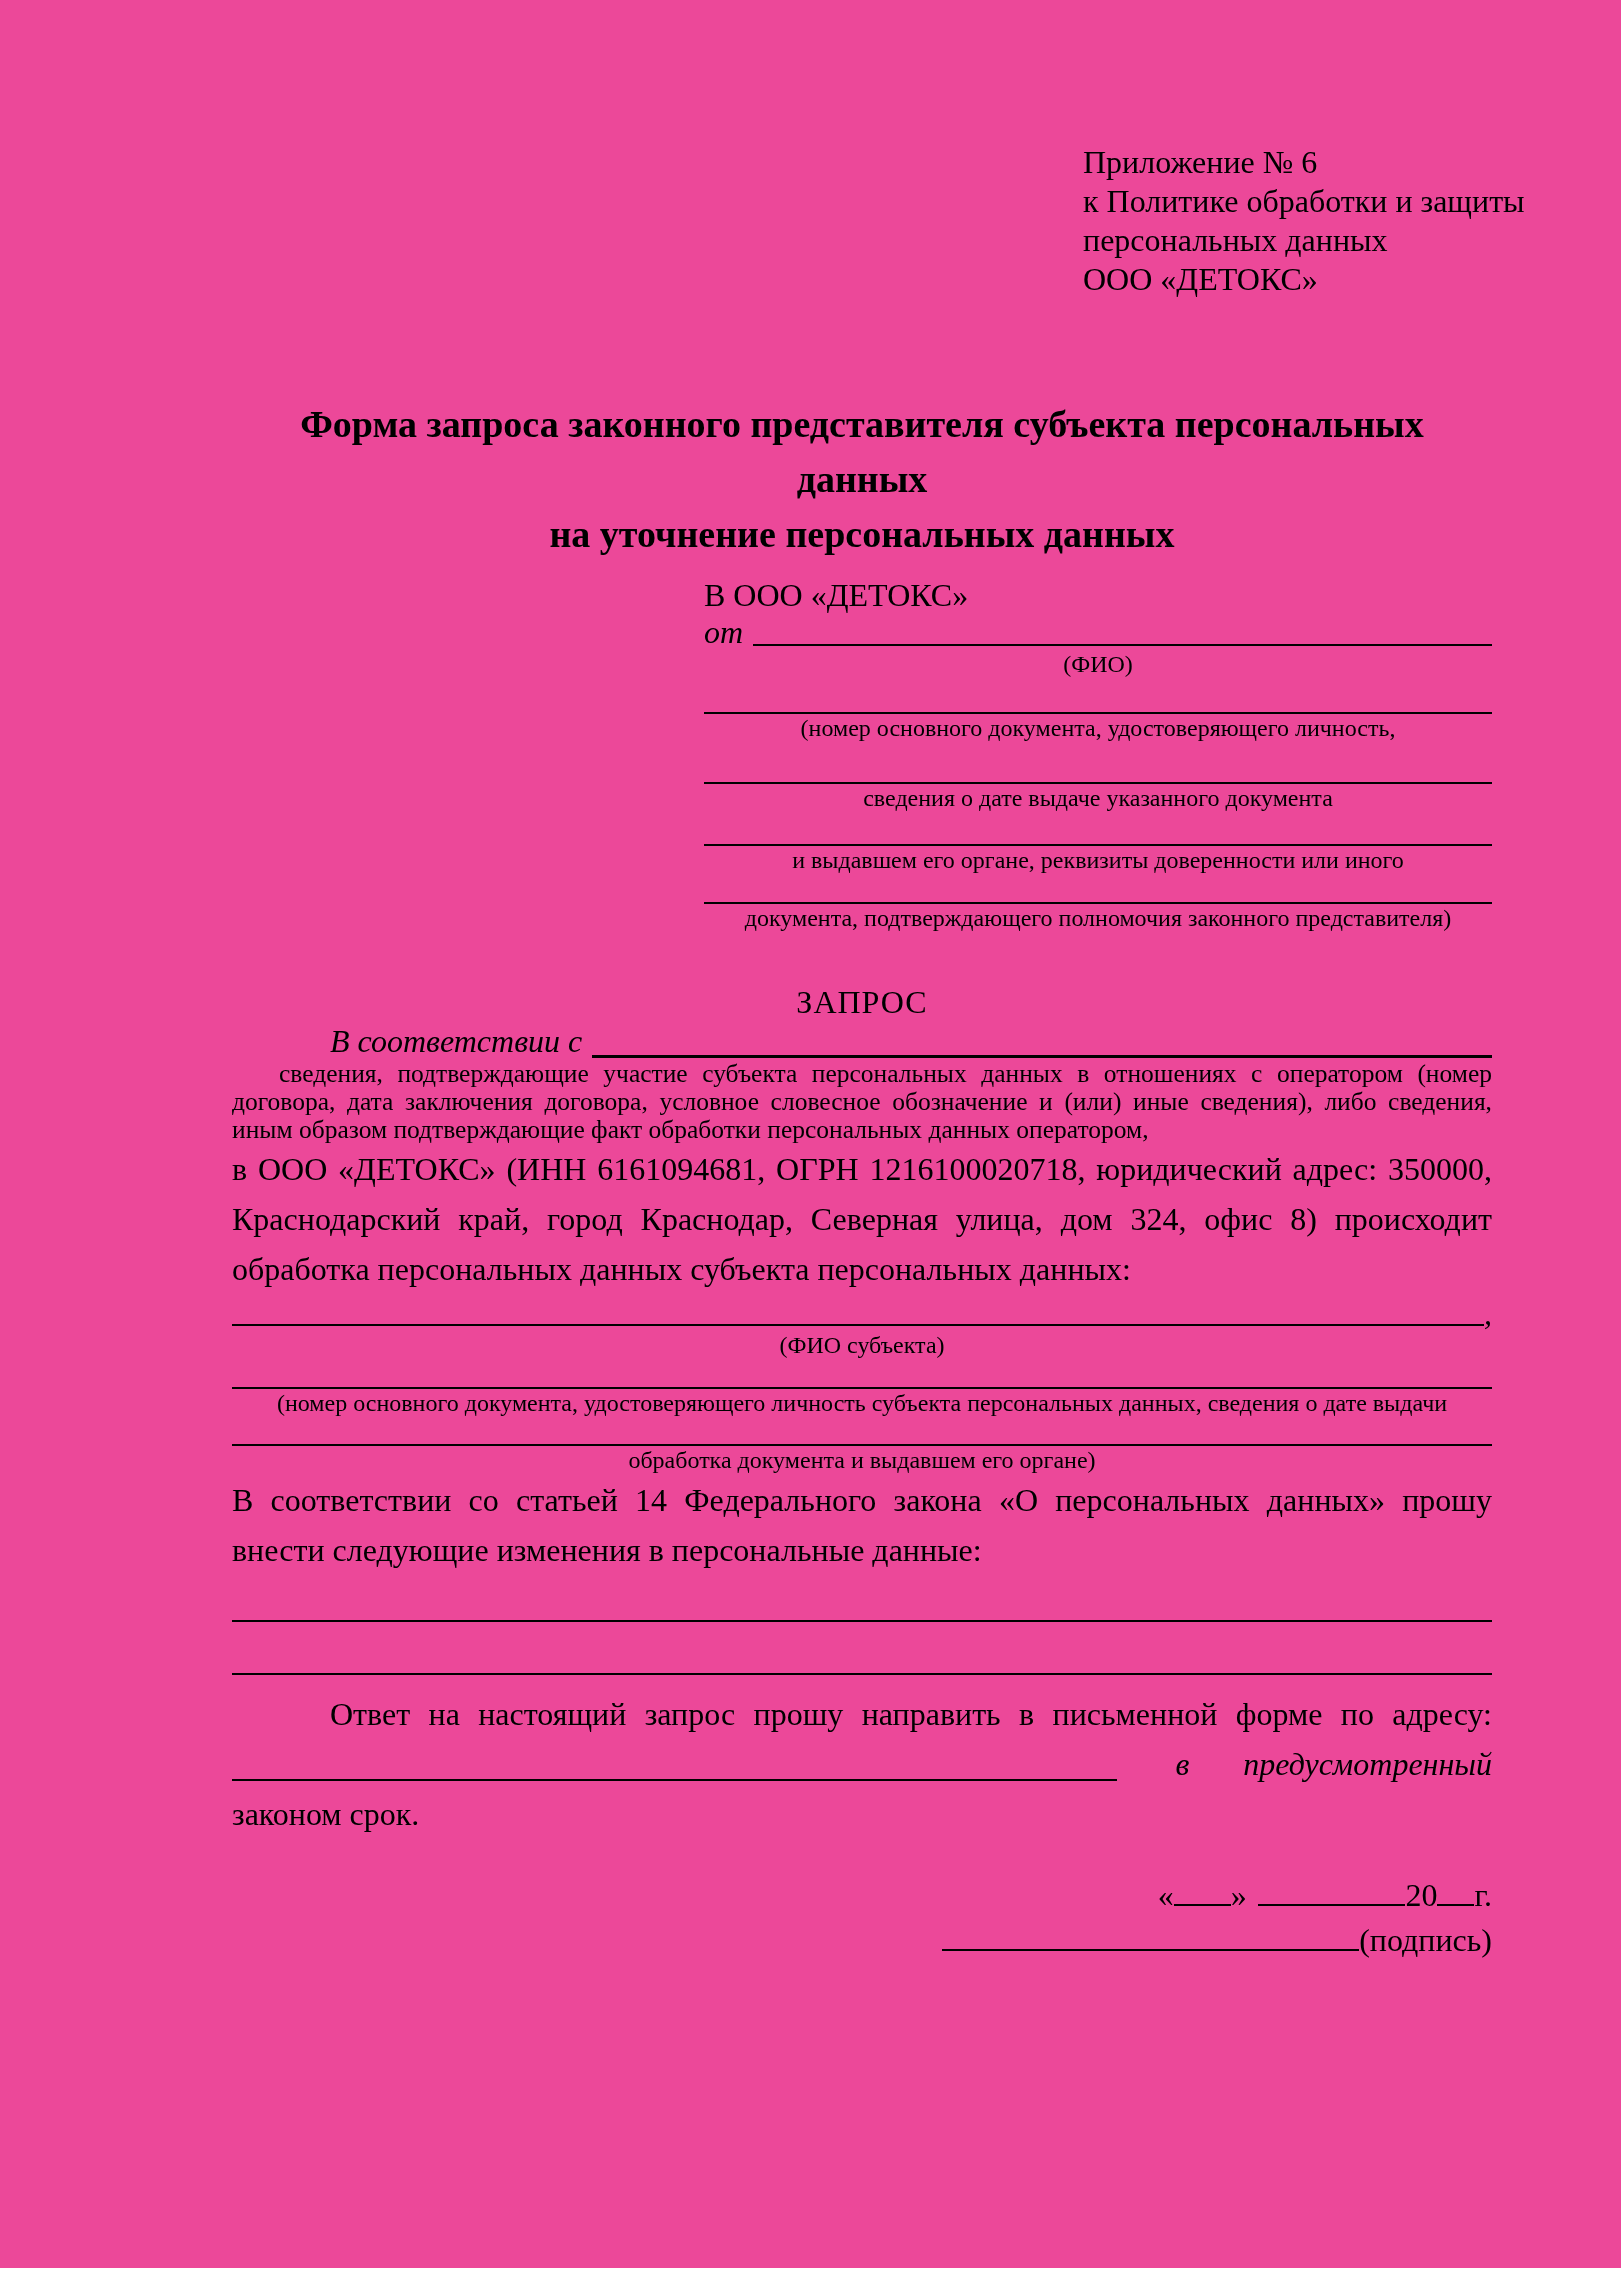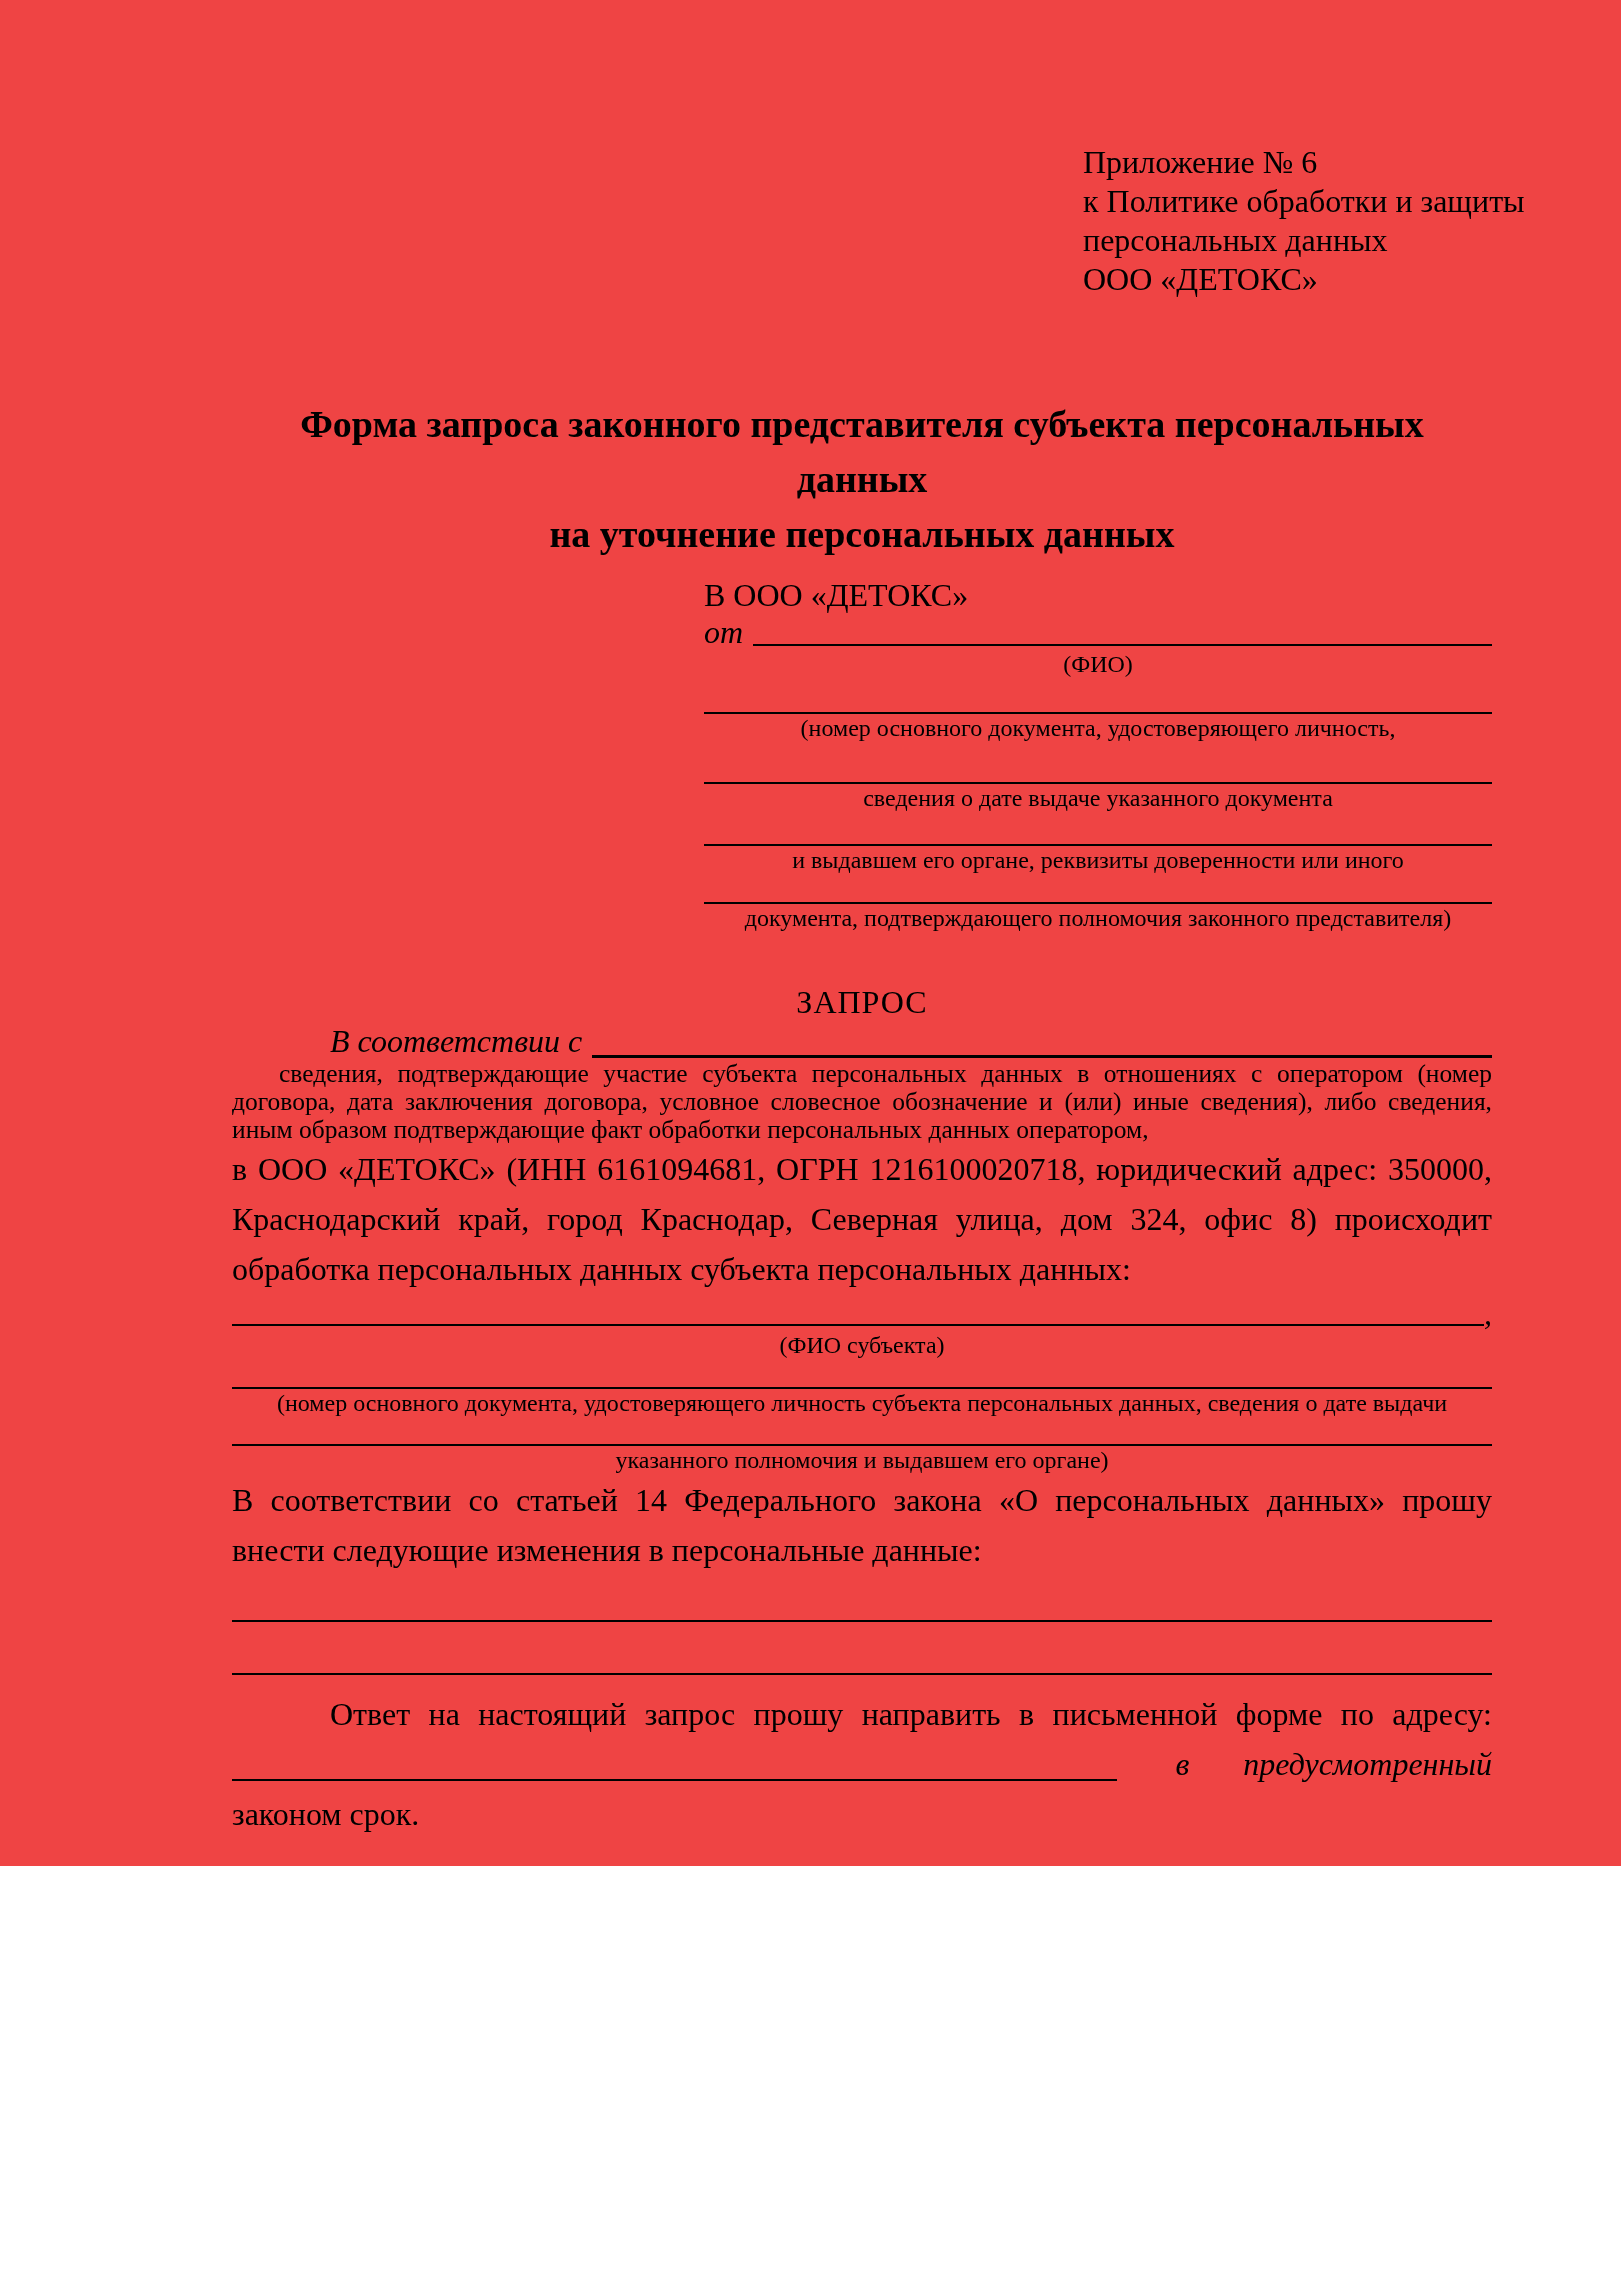--- a/index.html
+++ b/index.html
@@ -1,21 +1,21 @@
 <!DOCTYPE html>
 <html lang="ru"><head>
 <meta charset="utf-8">
 <style>
   html,body { margin:0; padding:0; background:#ffffff; }
   .page {
     position:relative;
-    width:1621px; height:1866px;
+    width:1621px; height:2268px;
     box-sizing:border-box;
     padding:143px 129px 0 232px;
-    background:#ef4444;
+    background:#ec4899;
     color:#000000;
     font-family:"Liberation Serif","DejaVu Serif",serif;
     font-size:32px;
     overflow:hidden;
   }
   
   .header-note { margin-left:851px; line-height:39px; white-space:nowrap; }
   
   .title { margin:98px 0 0 0; font-size:38px; font-weight:bold; line-height:55px; text-align:center; }
   .title span { display:block; }
@@ -108,21 +108,21 @@
   <div class="flex-row subject-row">
     <span class="blank"></span>
     <span>,</span>
   </div>
   <div class="cap">(ФИО субъекта)</div>
 
   <div class="u-row full-blank-1"></div>
   <div class="cap">(номер основного документа, удостоверяющего личность субъекта персональных данных, сведения о дате выдачи</div>
 
   <div class="u-row full-blank-2"></div>
-  <div class="cap">указанного полномочия и выдавшем его органе)</div>
+  <div class="cap">обработка документа и выдавшем его органе)</div>
 
   <p class="para law-para" style="margin:0;">В соответствии со статьей 14 Федерального закона «О персональных данных» прошу внести следующие изменения в персональные данные:</p>
 
   <div class="u-row empty-line-1"></div>
   <div class="u-row empty-line-2"></div>
 
   <div class="reply-lead">Ответ на настоящий запрос прошу направить в письменной форме по адресу:</div>
   <div class="flex-row reply-mid">
     <span class="blank addr-blank"></span>
     <span class="w-in">в</span>

